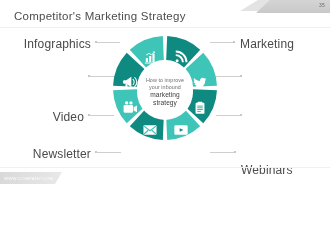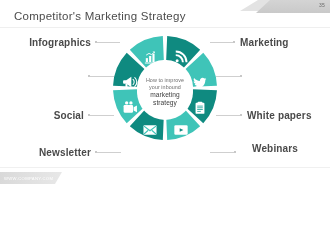--- a/index.html
+++ b/index.html
@@ -86,25 +86,24 @@
     z-index:5;
     display:flex;align-items:center;justify-content:center;
     color:#ffffff;
     pointer-events:none;
   }
   .seg-icon svg{display:block;}
 
   
   .lbl{
     position:absolute;
-    font-size:10px;
+    font-size:12px;
     color:#4a4a4a;
     white-space:nowrap;
     letter-spacing:.15px;
-    font-weight:bold;
   }
   .lbl.r{text-align:left;}
   .lbl.l{text-align:right;}
 
   
   .leader{
     position:absolute;
     height:1px;
     background:#cfcfcf;
   }
@@ -257,25 +256,24 @@
         <path d="M3 9.4h3.4L14 4.2v15.6L6.4 14.6H3A1.4 1.4 0 0 1 1.6 13.2v-2.4A1.4 1.4 0 0 1 3 9.4z"></path>
         <rect x="5.2" y="14.6" width="3" height="6" rx="1.2"></rect>
         <path d="M16.6 8.2a5.2 5.2 0 0 1 0 7.6" stroke="currentColor" stroke-width="1.6" fill="none" stroke-linecap="round"></path>
         <path d="M19.2 5.4a8.8 8.8 0 0 1 0 13.2" stroke="currentColor" stroke-width="1.6" fill="none" stroke-linecap="round"></path>
       </svg>
     </div>
 
   </div>
 
   <div class="lbl l" style="right:239px;top:37px;">Infographics</div>
-  <div class="lbl l" style="right:246px;top:110px;">Social</div>
+  <div class="lbl l" style="right:246px;top:110px;">Video</div>
   <div class="lbl l" style="right:239px;top:147px;margin-left:47px;">Newsletter</div>
 
   <div class="lbl r" style="left:240px;top:37px;">Marketing</div>
-  <div class="lbl r" style="left:247px;top:110px;">White papers</div>
-  <div class="lbl r" style="left:241px;top:143px;margin-left:11px;">Webinars</div>
+  <div class="lbl r" style="left:241px;top:163px;">Webinars</div>
 
   <div class="footer-rule"></div>
   <div class="watermark">
     <span>WWW.COMPANY.COM</span>
   </div>
 
 </div>
 
 </body></html>

